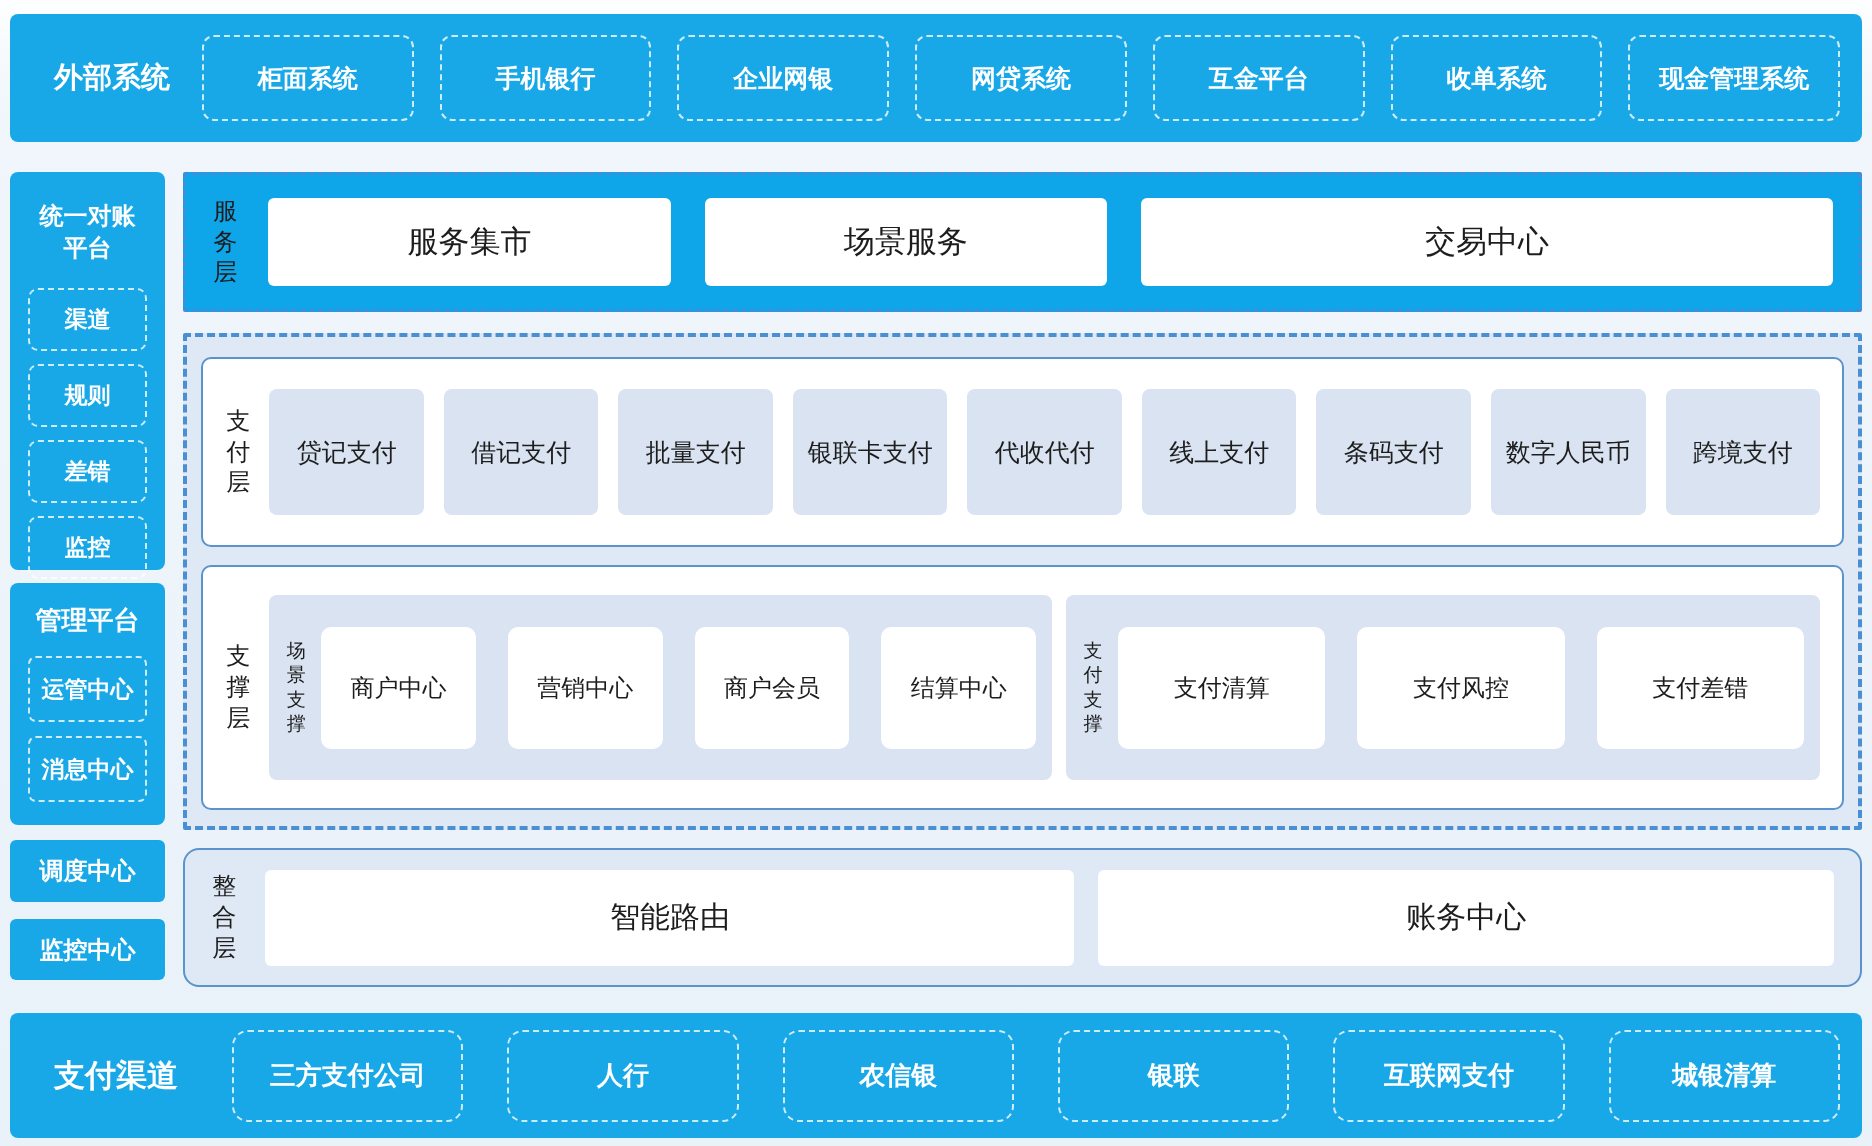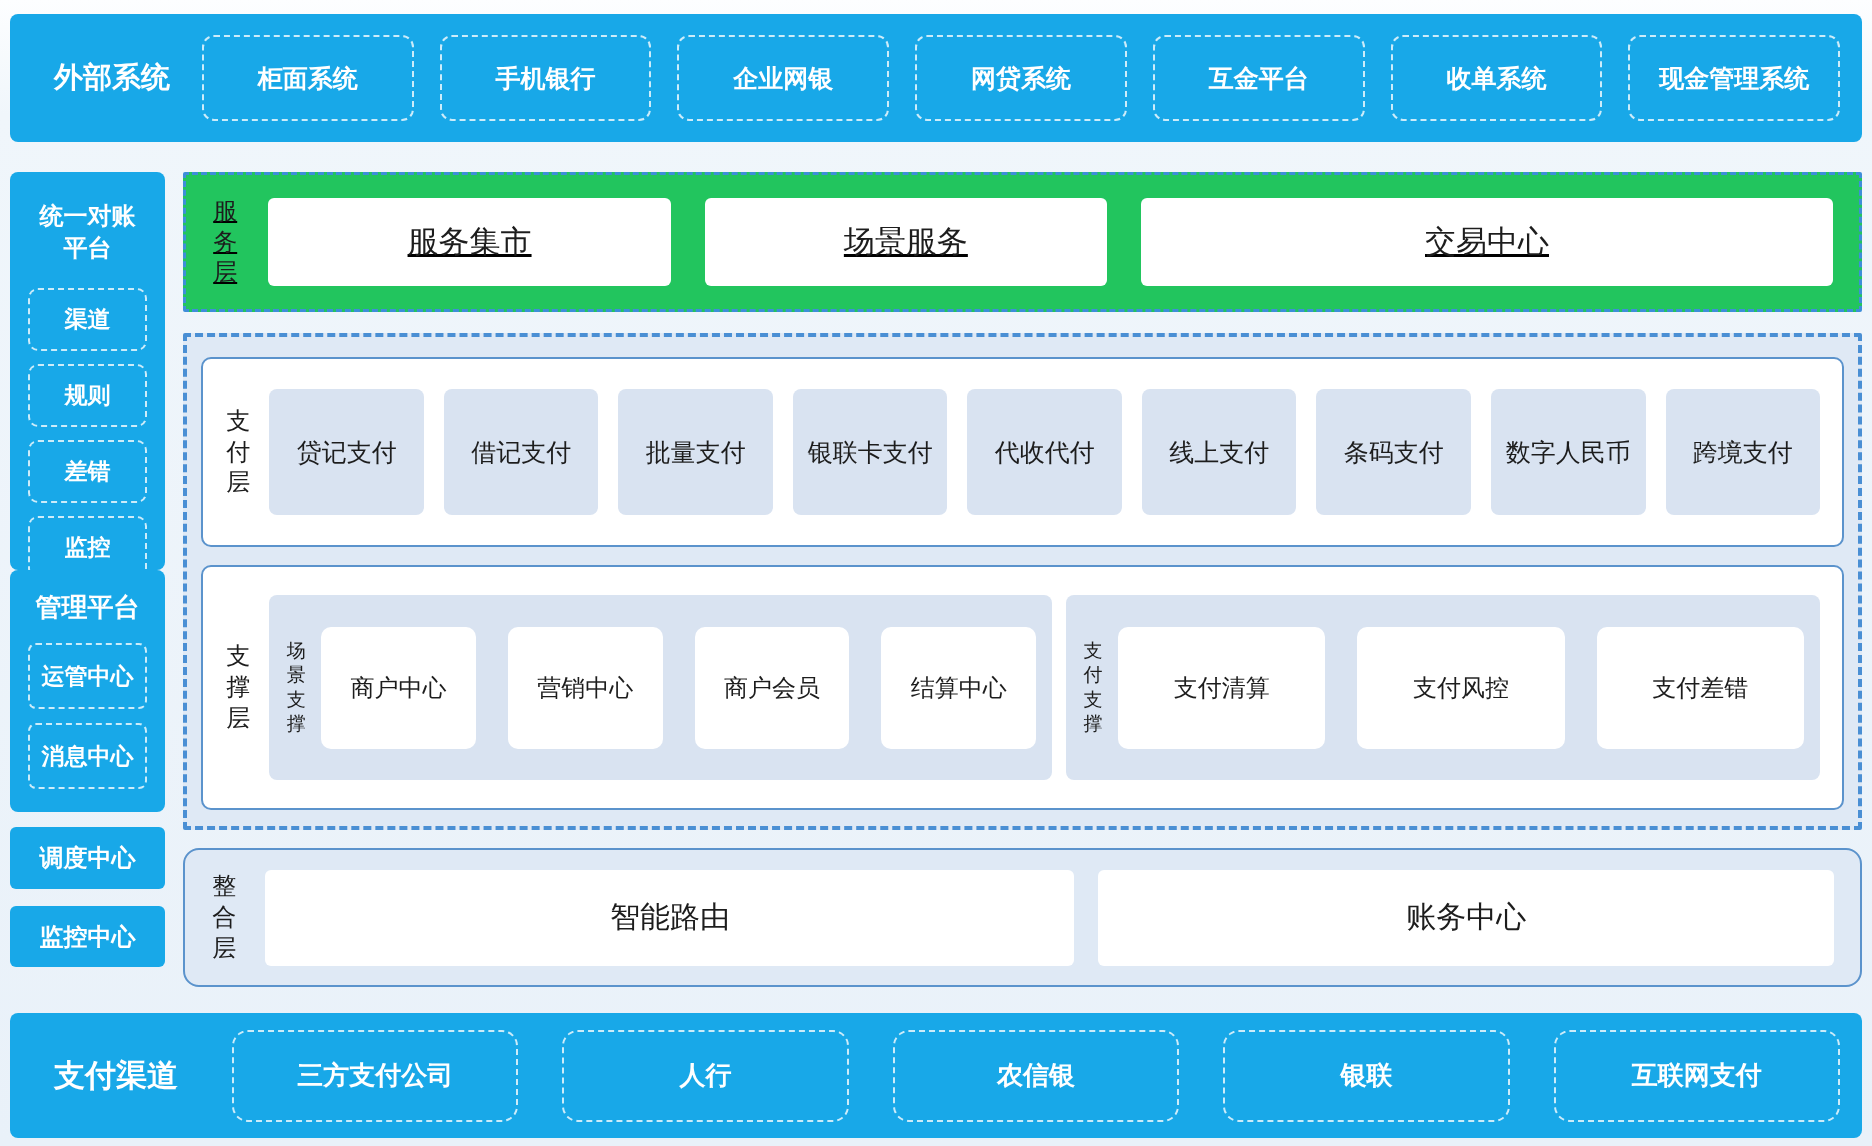--- a/index.html
+++ b/index.html
@@ -26,43 +26,43 @@
 
   
   .row2 { display: flex; gap: 18px; margin-top: 30px; flex: 1; }
 
   
   .leftcol { width: 155px; flex: none; display: flex; flex-direction: column; }
   .side-panel { padding: 0 18px; }
   .side-title { text-align: center; color: #fff; font-weight: bold; }
   .panel-recon { height: 398px; }
   .panel-recon .side-title { font-size: 24px; padding: 28px 0 24px 0; }
-  .panel-mgmt { height: 242px; }
+  .panel-mgmt { height: 242px; margin-top: 13px; }
   .panel-mgmt .side-title { font-size: 26px; padding: 20px 0 18px 0; }
   .side-item { height: 63px; font-size: 23px; border-radius: 10px; margin-bottom: 13px; }
   .panel-mgmt .side-item { height: 66px; border-radius: 8px; margin-bottom: 14px; }
   .solid-block {
     height: 62px; margin-top: 15px; border-radius: 6px;
     display: flex; align-items: center; justify-content: center;
     font-size: 24px; font-weight: bold;
   }
   .solid-block + .solid-block { margin-top: 17px; height: 61px; }
 
   
   .maincol { flex: 1; display: flex; flex-direction: column; }
 
   .vlabel {
     width: 1.1em; line-height: 1.28; word-break: break-all;
     text-align: center; color: #1c1c1c; font-size: 24px; flex: none;
   }
 
   .service-panel {
     height: 140px; flex: none;
-    background: #22c55e; border: 3px dashed #3e8ed9; border-radius: 2px;
-    display: flex; align-items: center; padding: 0 26px; text-decoration: underline;
+    background: #0ea5e9; border: 3px dashed #3e8ed9; border-radius: 2px;
+    display: flex; align-items: center; padding: 0 26px;
   }
   .service-items { flex: 1; display: flex; gap: 34px; margin-left: 30px; }
   .white-box {
     background: #ffffff; border-radius: 6px;
     display: flex; align-items: center; justify-content: center;
     color: #1d1d1d;
   }
   .service-items .white-box { height: 88px; font-size: 31px; flex: 1; }
   .service-items .wide { flex: 1.72; }
 
@@ -213,16 +213,17 @@
   </div>
 
   <div class="blue bar bottom-bar">
     <div class="bar-label">支付渠道</div>
     <div class="bar-items">
       <div class="dash-white">三方支付公司</div>
       <div class="dash-white">人行</div>
       <div class="dash-white">农信银</div>
       <div class="dash-white">银联</div>
       <div class="dash-white">互联网支付</div>
+      <div class="dash-white">城银清算</div>
     </div>
   </div>
 
 </div>
 
 </body></html>

